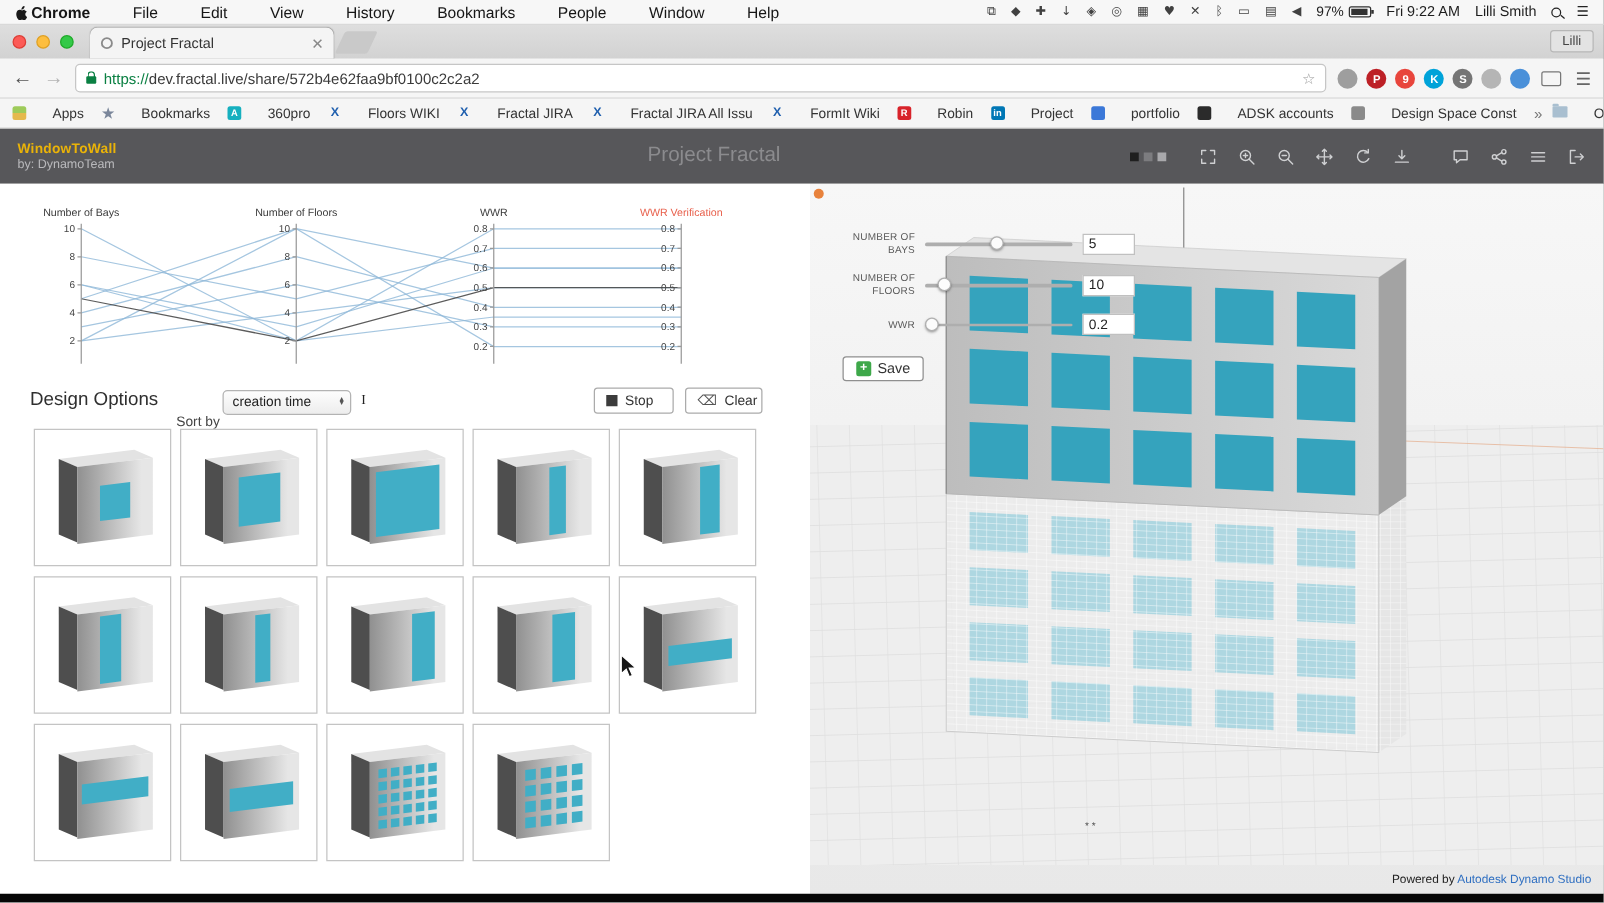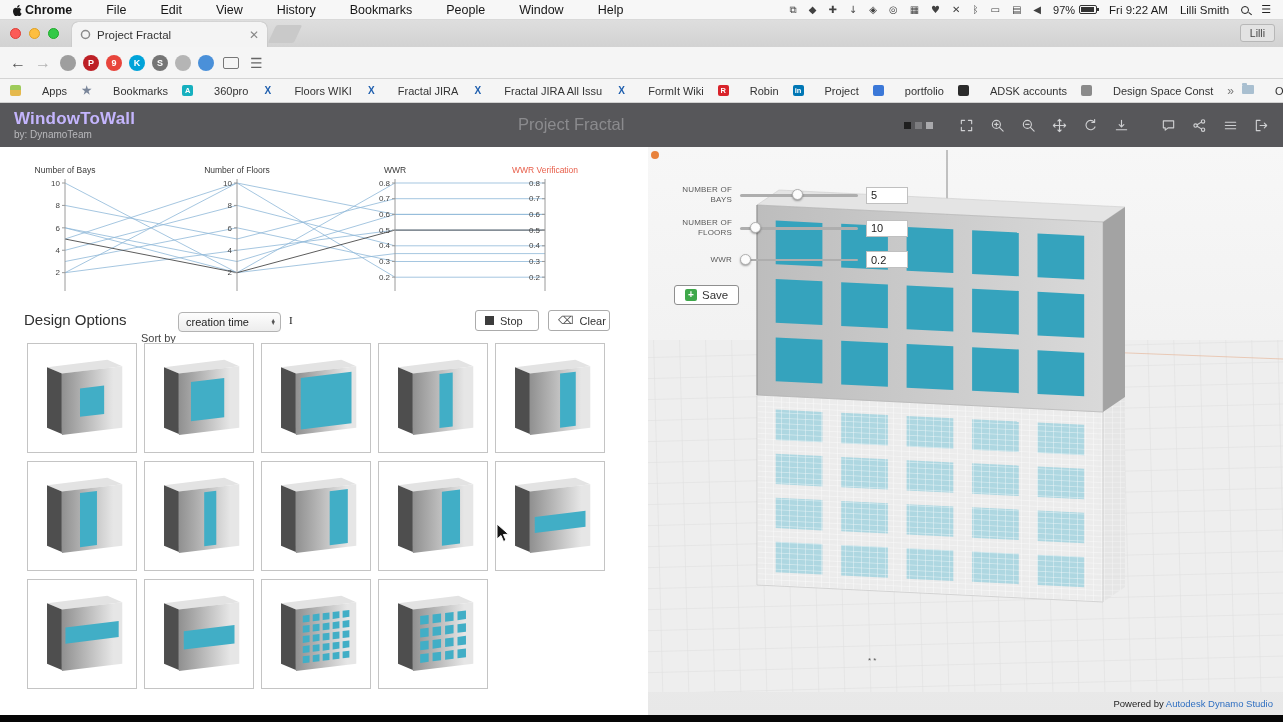--- a/index.html
+++ b/index.html
@@ -59,21 +59,21 @@
 .bm-ic{width:11px;height:11px;border-radius:2px;display:inline-flex;align-items:center;justify-content:center;font-size:7.5px;font-weight:bold;color:#fff}
 .apps-ic{background:linear-gradient(#9ecb5a 50%,#e5b94d 50%);position:relative}
 .bm-right{margin-left:auto;display:flex;align-items:center;gap:8px}
 .chev{color:#777;font-size:12px}
 .folder{width:12px;height:9px;background:#a9bfd0;border-radius:1px;position:relative;display:inline-block}
 .folder::before{content:'';position:absolute;top:-2px;left:0;width:5px;height:2px;background:#a9bfd0;border-radius:1px 1px 0 0}
 
 
 .appheader{position:absolute;top:103px;left:0;right:0;height:44px;background:#57575a;display:flex;align-items:center;padding:0 14px}
 .ah-left{display:flex;flex-direction:column}
-.ah-title{font-size:17px;font-weight:600;color:#c4b5fd;letter-spacing:.2px;line-height:1.1}
+.ah-title{font-size:11px;font-weight:600;color:#eab308;letter-spacing:.2px;line-height:1.1}
 .ah-byline{font-size:10px;color:#b9b9bc;margin-top:1px}
 .ah-center{position:absolute;left:518px;top:12px;font-size:16.5px;color:#8b8b8e;font-weight:500}
 .ah-right{margin-left:auto;display:flex;align-items:center;gap:16px;color:#cfd0d2}
 .dots{display:flex;gap:4px;margin-right:10px;align-items:center}
 .dot{width:7px;height:7px}
 .dot.d1{background:#1f1f1f}.dot.d2{background:#7c7c7f}.dot.d3{background:#a9a9ac}
 .hicon{display:inline-flex;color:#cfd0d2}
 .hicon-group2{margin-left:16px;display:flex;gap:16px}
 
 
@@ -194,20 +194,25 @@
       <span class="tab-title">Project Fractal</span>
       <span class="tab-close">✕</span>
     </div>
     <div class="newtab"></div>
     <div class="profile-chip">Lilli</div>
   </div>
 
   <div class="toolbar">
     <span class="nav-arrow">←</span>
     <span class="nav-arrow fwd">→</span>
+    <div class="omnibox">
+      <span class="lock"></span>
+      <span class="url-rest"><span class="url-scheme">https://</span><span>dev.fractal.live/share/572b4e62faa9bf0100c2c2a2</span></span>
+      <span class="omni-star">☆</span>
+    </div>
     <span class="ext-row">
         <span class="ext" style="background: rgb(158, 158, 158);"></span>
         <span class="ext" style="background: rgb(189, 32, 38);">P</span>
         <span class="ext" style="background: rgb(232, 69, 60);">9</span>
         <span class="ext" style="background: rgb(0, 163, 217);">K</span>
         <span class="ext" style="background: rgb(117, 117, 117);">S</span>
         <span class="ext" style="background: rgb(181, 181, 181);"></span>
         <span class="ext" style="background: rgb(74, 144, 217);"></span>
       </span>
     <span class="cast"></span>

